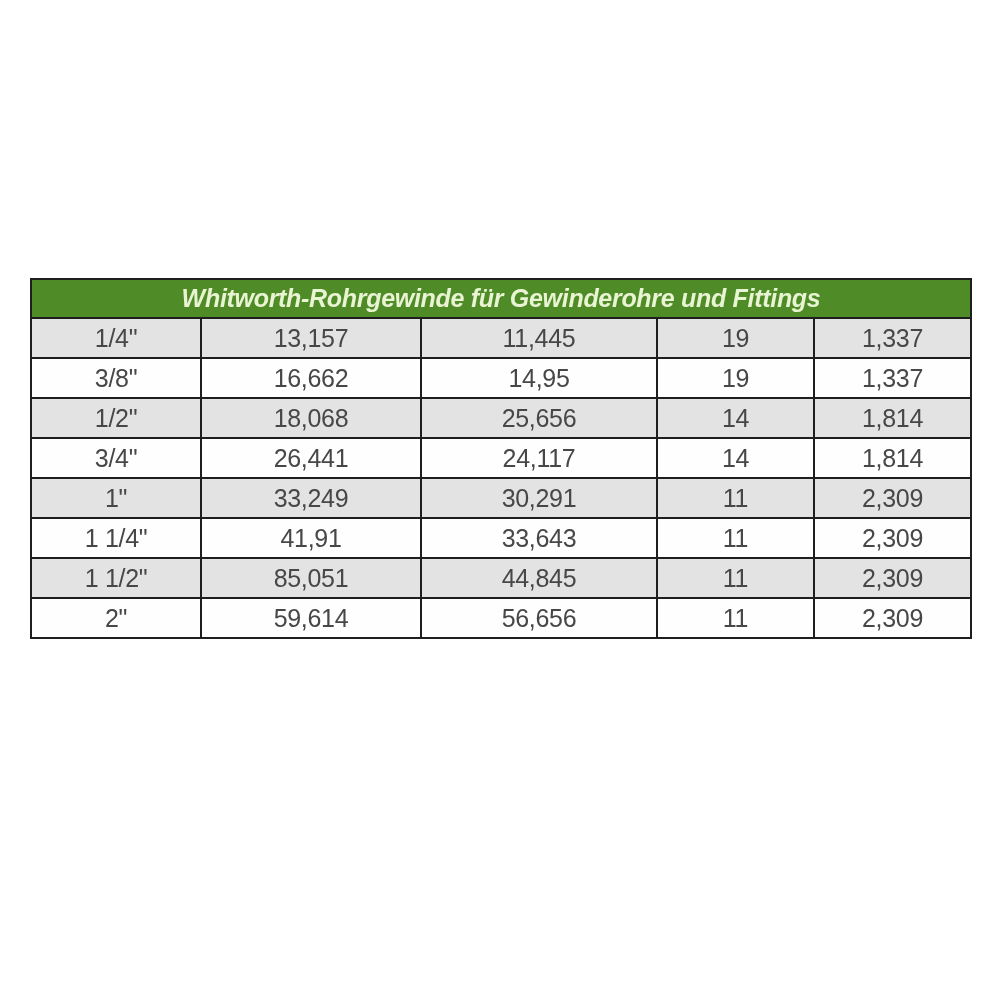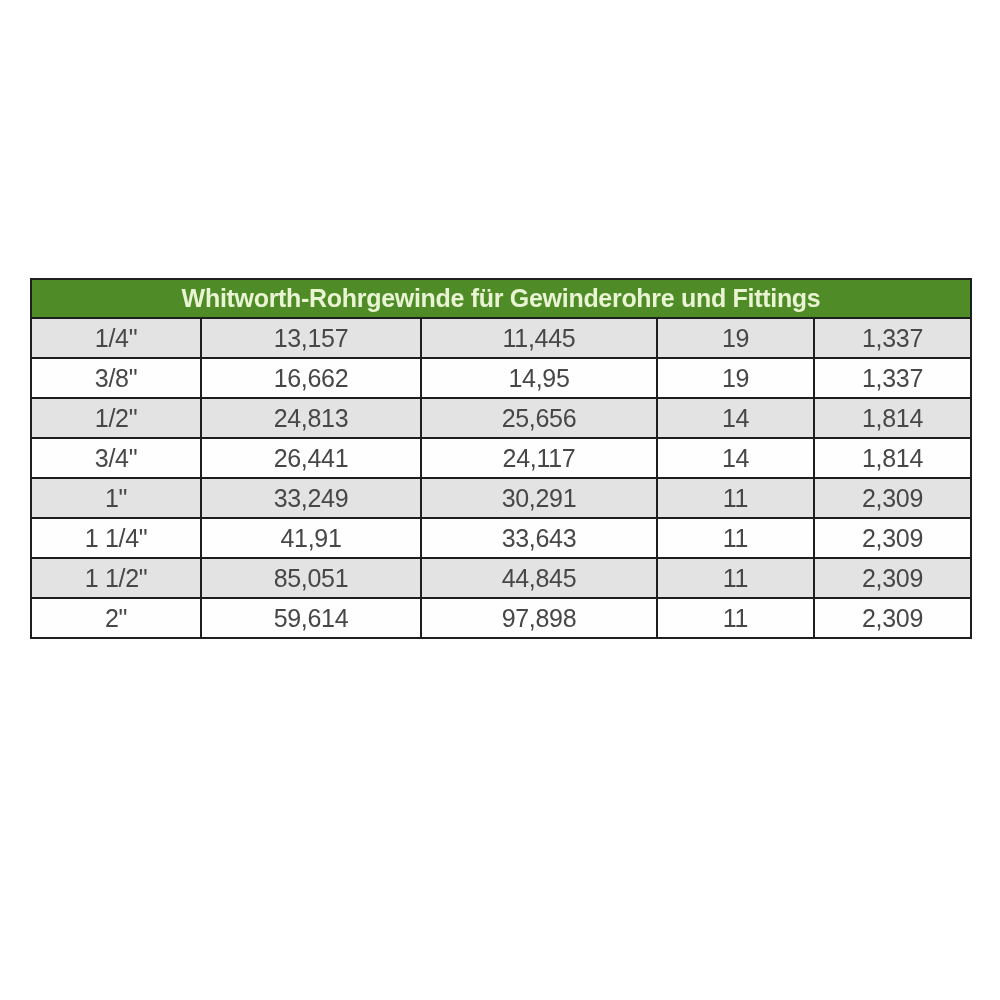--- a/index.html
+++ b/index.html
@@ -29,20 +29,21 @@
   table.whitworth, table.whitworth th, table.whitworth td {
     border: 2px solid var(--border, #1e1e1e);
   }
   th.title-cell {
     background: var(--title-bg, #4f8b27);
     color: var(--title-text, #e9f4d2);
     font-size: 25px;
     font-weight: bold;
     height: 33px;
     padding: 2px 20px;
+    font-style: italic;
   }
   tr.header-row th {
     background: var(--header-bg, #e9e57e);
     color: var(--header-text, #3b3b28);
     font-size: 25px;
     font-weight: normal;
     text-align: center;
     vertical-align: middle;
     line-height: 1.42;
     height: 114px;
@@ -88,21 +89,21 @@
         </tr>
         <tr>
           <td>3/8"</td>
           <td>16,662</td>
           <td>14,95</td>
           <td>19</td>
           <td>1,337</td>
         </tr>
         <tr>
           <td>1/2"</td>
-          <td>24,813</td>
+          <td>18,068</td>
           <td>25,656</td>
           <td>14</td>
           <td>1,814</td>
         </tr>
         <tr>
           <td>3/4"</td>
           <td>26,441</td>
           <td>24,117</td>
           <td>14</td>
           <td>1,814</td>
@@ -124,19 +125,19 @@
         <tr>
           <td>1 1/2"</td>
           <td>85,051</td>
           <td>44,845</td>
           <td>11</td>
           <td>2,309</td>
         </tr>
         <tr>
           <td>2"</td>
           <td>59,614</td>
-          <td>97,898</td>
+          <td>56,656</td>
           <td>11</td>
           <td>2,309</td>
         </tr>
       </tbody>
   </table>
 </div>
 
 </body></html>

